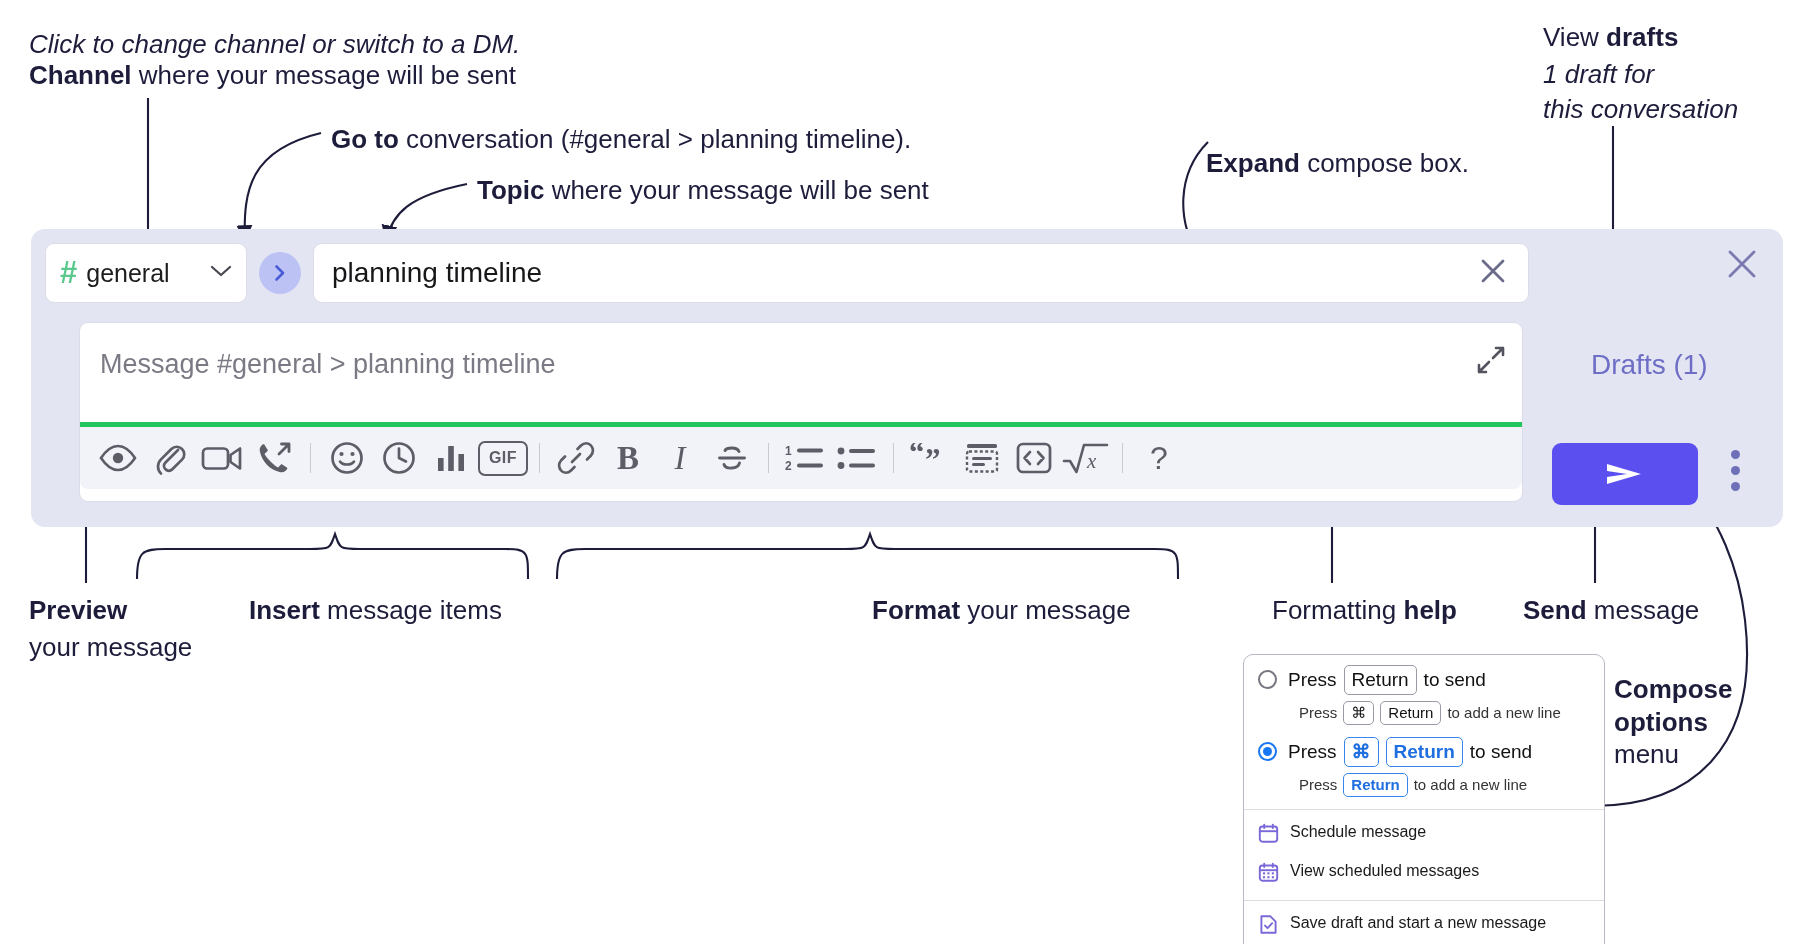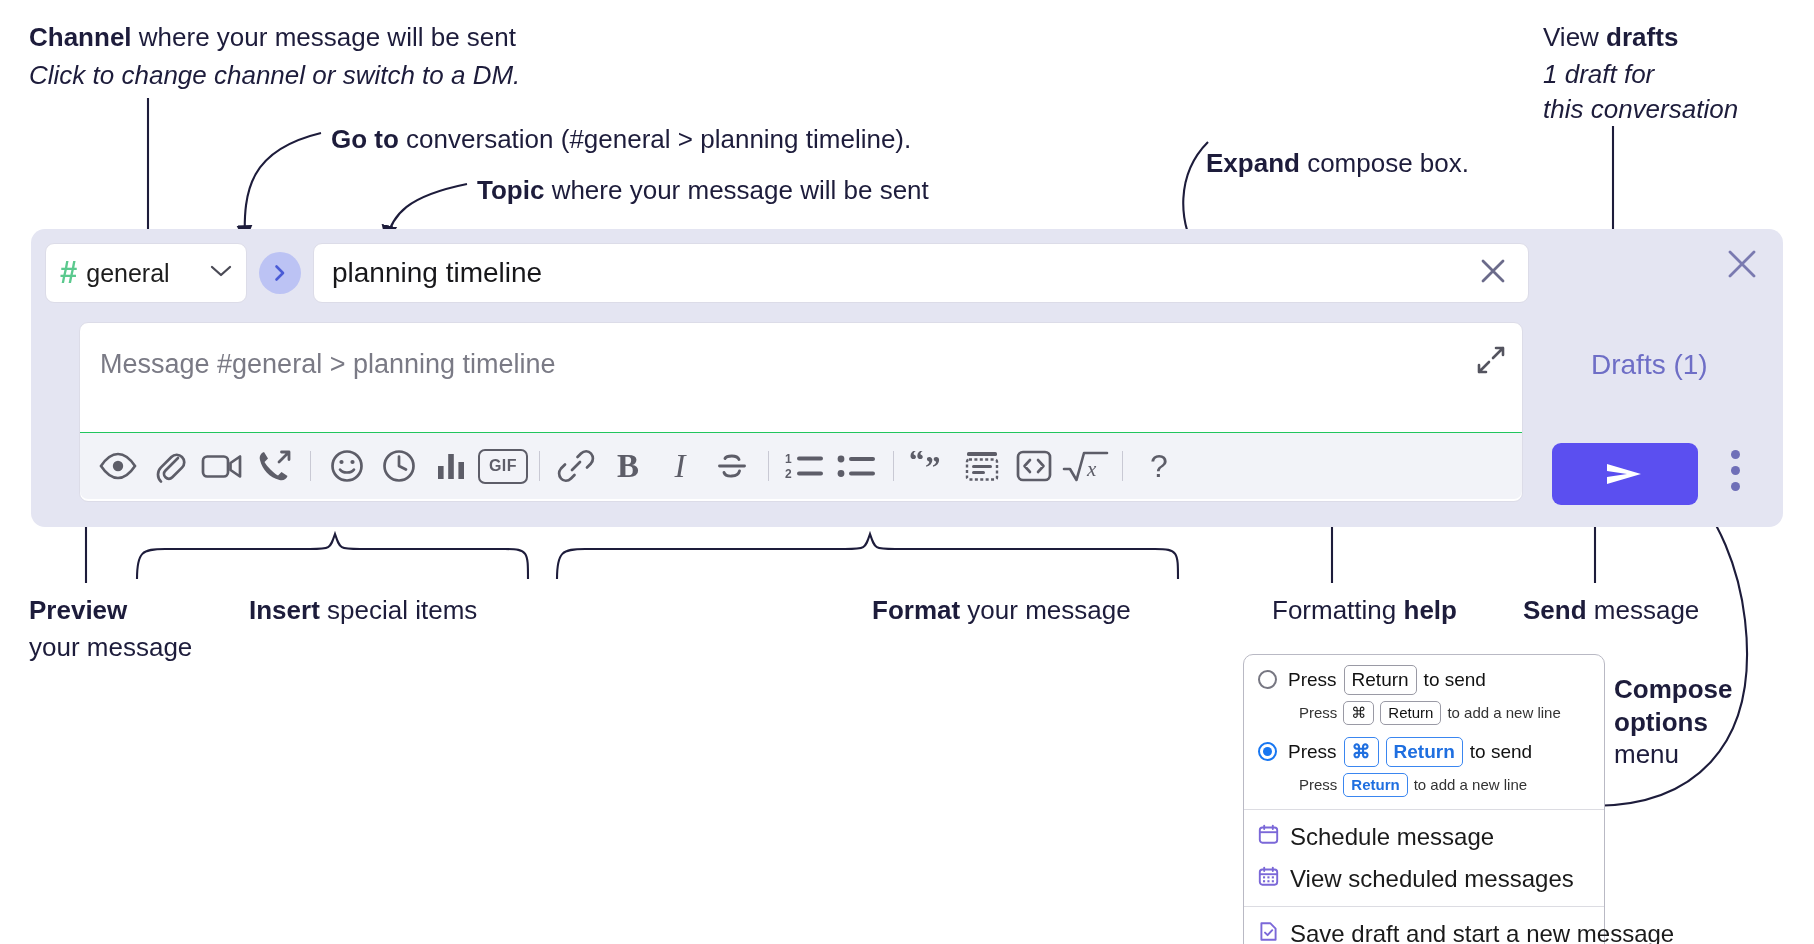--- a/index.html
+++ b/index.html
@@ -44,22 +44,22 @@
     display:flex;align-items:center;justify-content:space-between;padding:0 18px 0 18px;box-sizing:border-box;
   }
   .topic-text{font-size:28px;color:#17171a;}
   .msgbox{
     position:absolute;left:48px;top:93px;width:1444px;height:180px;
     background:#fff;border:1px solid #dcdce8;border-radius:9px;box-sizing:border-box;
   }
   .placeholder{position:absolute;left:20px;top:26px;font-size:27px;color:#7a7a85;}
   .expand-btn{position:absolute;right:16px;top:22px;width:30px;height:30px;}
   .toolbar{
-    position:absolute;left:0;bottom:2px;width:100%;height:67px;
-    background:#f2f3f8;border-top:1px solid #22c55e;border-radius:0 0 8px 8px;
+    position:absolute;left:0;bottom:12px;width:100%;height:67px;
+    background:#f2f3f8;border-top:5px solid #22c55e;border-radius:0 0 8px 8px;
     display:flex;align-items:center;box-sizing:border-box;padding-left:12px;
   }
   .tb{width:52px;height:52px;display:flex;align-items:center;justify-content:center;flex:none;}
   .sep{width:1px;height:30px;background:#c9c9d4;margin:0 10px;flex:none;}
   .gifbox{
     width:46px;height:31px;border:2.5px solid #5d5d68;border-radius:7px;
     display:flex;align-items:center;justify-content:center;
     font-size:16px;font-weight:700;color:#5d5d68;letter-spacing:.5px;
   }
   .qmark{font-size:32px;color:#5d5d68;font-weight:400;}
@@ -88,28 +88,28 @@
   .radio.on::after{content:"";position:absolute;left:3px;top:3px;width:9px;height:9px;border-radius:50%;background:#1877f2;}
   .opt-main{font-size:19px;color:#111;display:flex;align-items:center;gap:7px;white-space:nowrap;}
   .opt-sub{font-size:15px;color:#333;display:flex;align-items:center;gap:6px;white-space:nowrap;}
   .key{
     display:inline-flex;align-items:center;justify-content:center;
     border:1px solid #9a9aa5;border-radius:5px;padding:1px 7px;background:#fff;
     font-size:inherit;color:#111;line-height:1.35;
   }
   .key.blue{border-color:#3a86f0;color:#1f6fe0;font-weight:700;}
   .mdiv{height:1px;background:#dcdce2;margin:0;}
-  .mitem{display:flex;gap:11px;padding:7px 14px;font-size:24px;color:#1a1a1a;white-space:nowrap;}
+  .mitem{display:flex;gap:11px;padding:7px 14px;font-size:16px;color:#1a1a1a;white-space:nowrap;}
 </style>
 </head>
 <body>
 
 <div class="abs ann" style="left:29px;top:22px;">
+  <div style="margin-top:7px;"><i>Click to change channel or switch to a DM.</i></div>
   <div><b>Channel</b><span> where your message will be sent</span></div>
-  <div style="margin-top:7px;"><i>Click to change channel or switch to a DM.</i></div>
 </div>
 
 <div class="abs ann" style="left:331px;top:124px;">
   <b>Go to</b><span> conversation (#general &gt; planning timeline).</span>
 </div>
 
 <div class="abs ann" style="left:477px;top:175px;">
   <b>Topic</b><span> where your message will be sent</span>
 </div>
 
@@ -122,21 +122,21 @@
   <div style="margin-top:6px;"><i>1 draft for</i></div>
   <div style="margin-top:4px;"><i>this conversation</i></div>
 </div>
 
 <div class="abs ann" style="left:29px;top:595px;">
   <div><b>Preview</b></div>
   <div style="margin-top:6px;"><span>your message</span></div>
 </div>
 
 <div class="abs ann" style="left:249px;top:595px;">
-  <b>Insert</b><span> special items</span>
+  <b>Insert</b><span> message items</span>
 </div>
 
 <div class="abs ann" style="left:872px;top:595px;">
   <b>Format</b><span> your message</span>
 </div>
 
 <div class="abs ann" style="left:1272px;top:595px;">
   <span>Formatting </span><b>help</b>
 </div>
 

